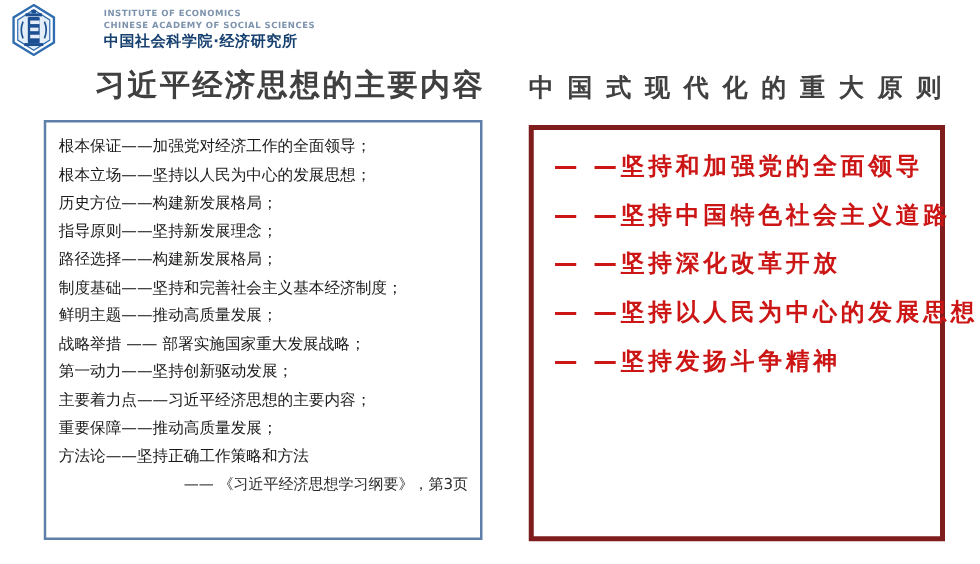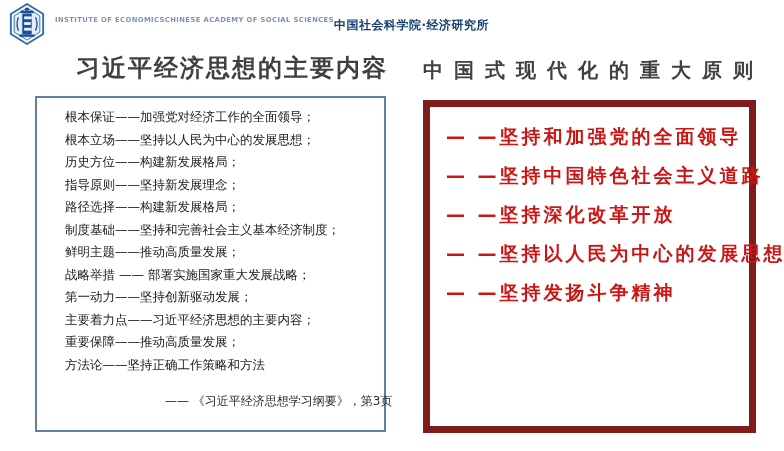--- a/index.html
+++ b/index.html
@@ -9,21 +9,21 @@
     background:#ffffff;
     overflow:hidden;
     font-family:"DejaVu Sans","Liberation Sans",sans-serif;
   }
   
   .logo{
     position:absolute;left:8px;top:3px;
     display:flex;align-items:center;gap:9px;
   }
   .logo-emblem{width:38px;height:42px;flex:0 0 auto;}
-  .logo-text{display:flex;flex-direction:row;line-height:1.25;}
+  .logo-text{display:flex;flex-direction:column;line-height:1.25;margin-left:28px;}
   .logo-en{
     font-size:6.8px;font-weight:bold;letter-spacing:.4px;
     color:#7d93ad;
   }
   .logo-cn{
     font-size:12px;font-weight:bold;color:#16406f;
     margin-top:2px;letter-spacing:.5px;
   }
   
   .col-title{
@@ -37,35 +37,35 @@
   .title-right{
     left:423px;top:57px;width:333px;
     font-size:20px;letter-spacing:11px;
   }
   
   .left-box{
     position:absolute;left:35px;top:96px;
     width:351px;height:336px;
     border:2px solid #5f7fa8;
     box-sizing:border-box;
-    padding:8px 4px 0 28px;
+    padding:8px 4px 0 10px;
   }
   .left-item{
     font-size:12.5px;line-height:22.5px;color:#1a1a1a;
     white-space:nowrap;
   }
   .citation{
-    font-size:12px;color:#2a2a2a;margin-top:17px;margin-left:100px;
+    font-size:12px;color:#2a2a2a;margin-top:3px;margin-left:100px;
     white-space:nowrap;
   }
   
   .right-box{
     position:absolute;left:423px;top:100px;
     width:333px;height:333px;
-    border:7px solid #7f1d1d;
+    border:4px solid #7f1d1d;
     box-sizing:border-box;
     padding:10px 0 0 16px;
   }
   .right-item{
     font-size:19px;line-height:39px;font-weight:bold;
     color:#cc1616;letter-spacing:3px;white-space:nowrap;
   }
 </style>
 </head>
 <body>

